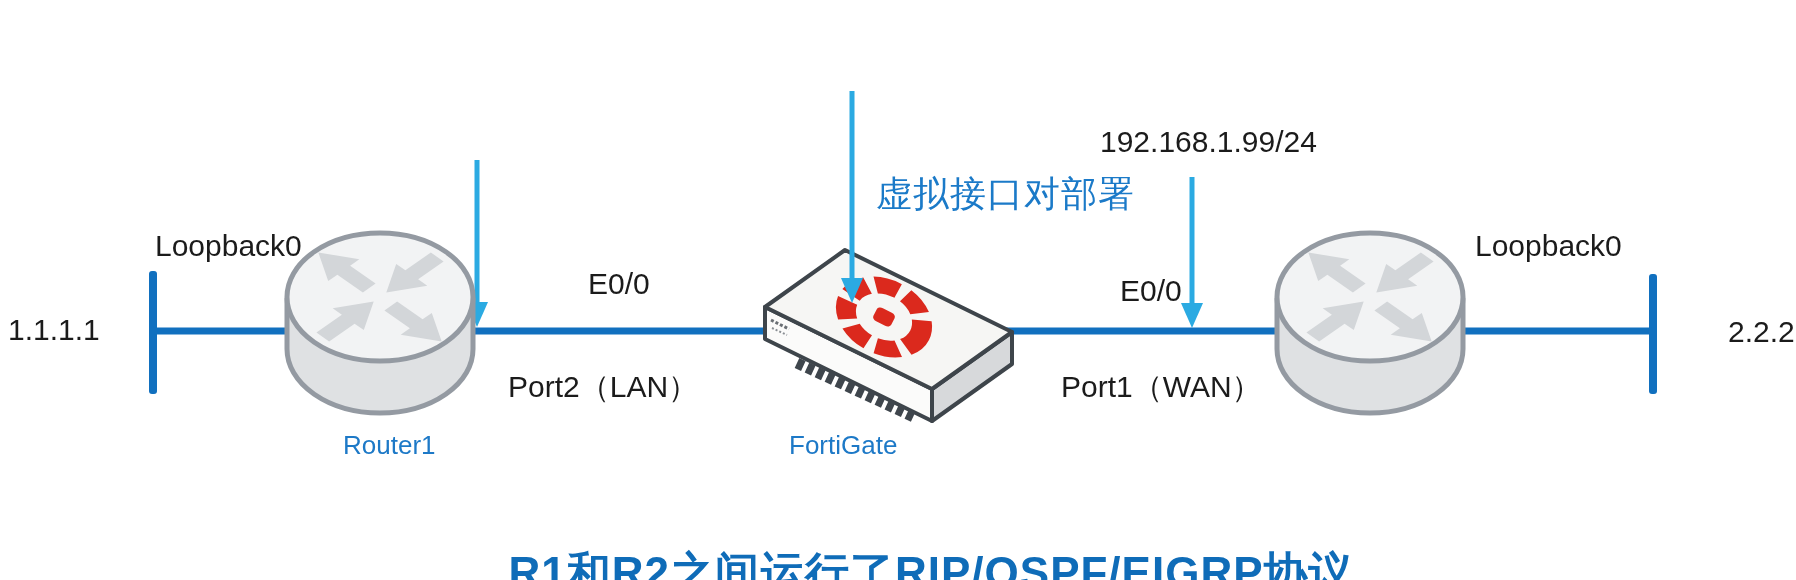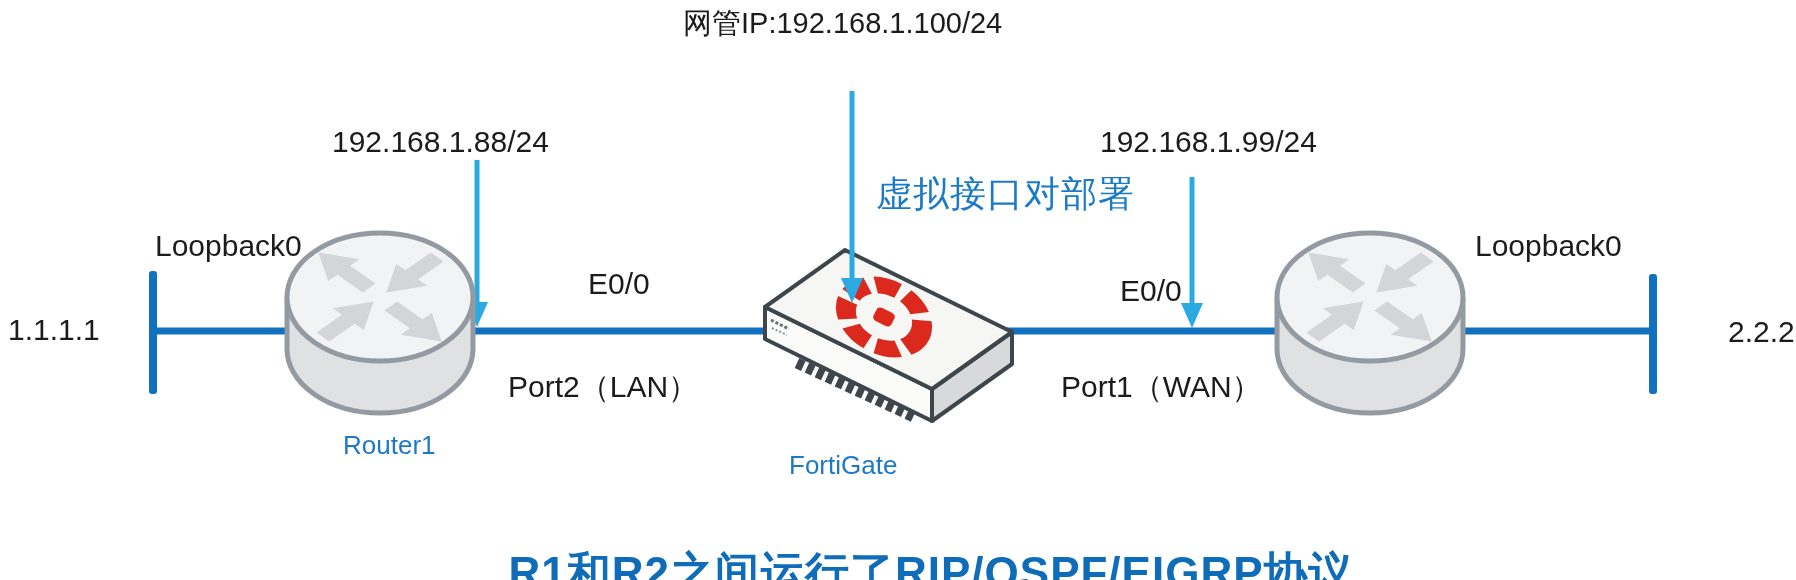--- a/index.html
+++ b/index.html
@@ -65,37 +65,35 @@
       <line x1="772" y1="328" x2="787" y2="335" stroke="#8a8f94" stroke-width="2" stroke-dasharray="2 2"></line>
     </g>
 
     <g stroke="#2baae2" fill="#2baae2">
       <line x1="852" y1="91" x2="852" y2="280" stroke-width="5"></line>
       <polygon points="852,303 841,278 863,278" stroke="none"></polygon>
     </g>
   </svg>
 
   <div class="abs txt-note" style="left:683px;top:5px;">
-    <div>网管IP:192.168.1.100/24</div>
   </div>
 
   <div class="abs txt-deploy" style="left:856px;top:170px;padding-left:20px;">虚拟接口对部署</div>
 
-  <div class="abs txt-black" style="left:332px;top:125px;">192.168.1.88/24</div>
   <div class="abs txt-black" style="left:1100px;top:125px;">192.168.1.99/24</div>
 
   <div class="abs txt-black" style="left:588px;top:267px;">E0/0</div>
   <div class="abs txt-black" style="left:1120px;top:274px;">E0/0</div>
 
   <div class="abs txt-black" style="left:508px;top:367px;">Port2（LAN）</div>
   <div class="abs txt-black" style="left:1061px;top:367px;">Port1（WAN）</div>
 
   <div class="abs txt-black" style="left:155px;top:229px;">Loopback0</div>
   <div class="abs txt-black" style="left:1475px;top:229px;">Loopback0</div>
   <div class="abs txt-black" style="left:8px;top:313px;">1.1.1.1</div>
   <div class="abs txt-black" style="left:1728px;top:315px;">2.2.2.2</div>
 
   <div class="abs txt-blue-label" style="left:343px;top:430px;">Router1</div>
-  <div class="abs txt-blue-label" style="left:789px;top:430px;margin-top:20px;">FortiGate</div>
+  <div class="abs txt-blue-label" style="left:789px;top:430px;">FortiGate</div>
 
   <div class="abs title" style="left:931px;top:544px;transform:translateX(-50%);">R1和R2之间运行了RIP/OSPF/EIGRP协议</div>
 
 </div>
 
 </body></html>

